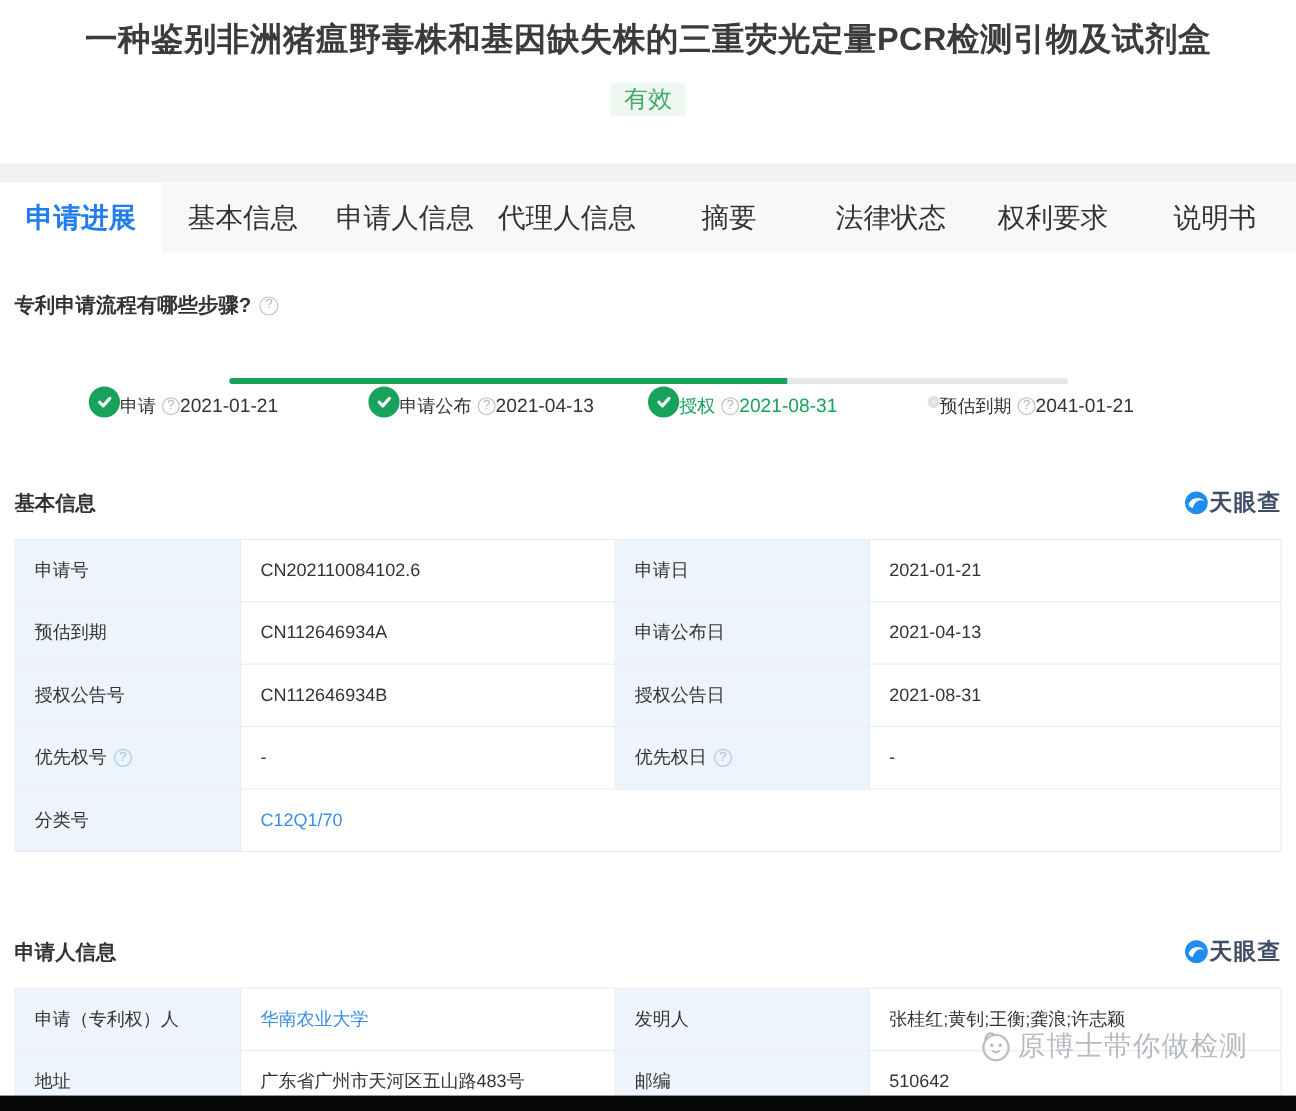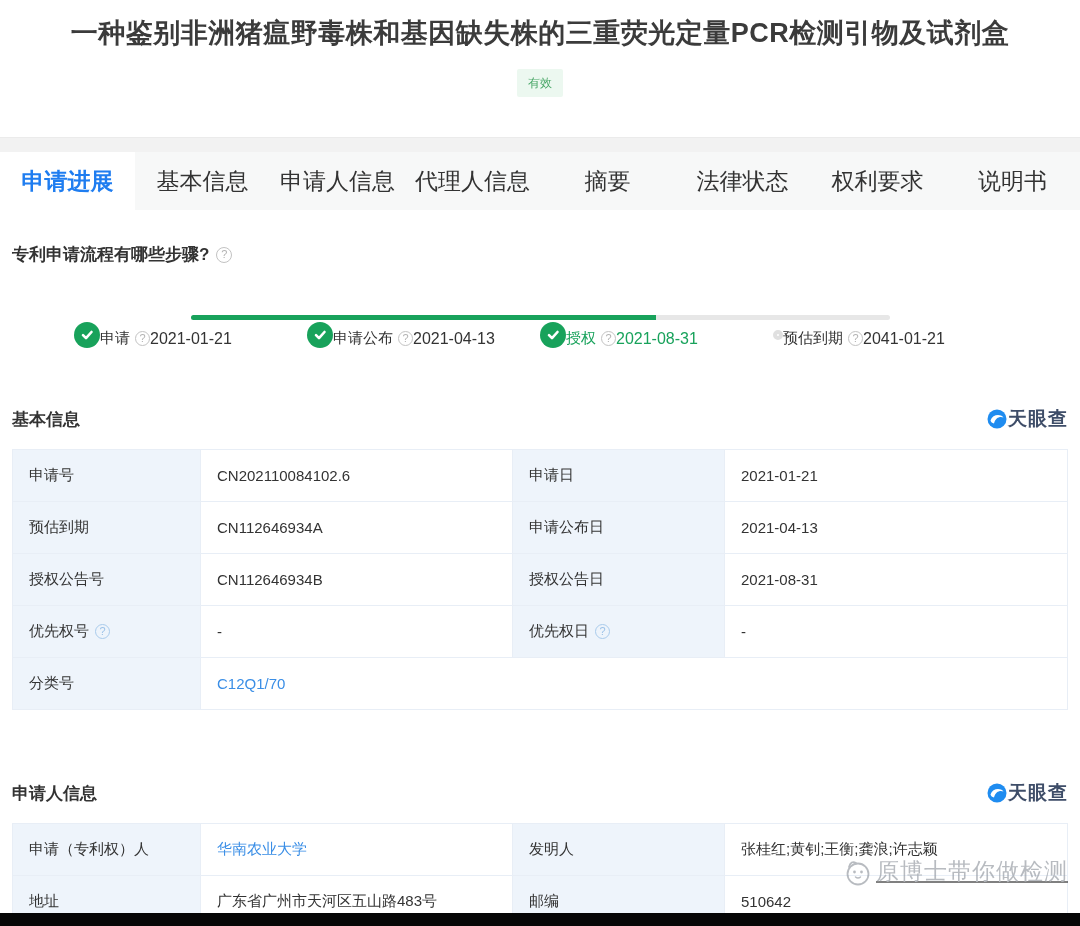--- a/index.html
+++ b/index.html
@@ -11,21 +11,21 @@
   }
   
   .page-title {
     margin:0; padding-top:14px; text-align:center;
     font-size:27px; line-height:38px; font-weight:bold; color:#3b3b3b;
     letter-spacing:0.5px;
   }
   .badge-wrap { text-align:center; margin-top:17px; height:28px; }
   .status-badge {
     display:inline-block; background:#ecf8f0; color:#4aa768;
-    font-size:12px; line-height:28px; padding:0 11px; border-radius:2px;
+    font-size:20px; line-height:28px; padding:0 11px; border-radius:2px;
   }
   
   .gray-band { margin-top:40px; height:15px; background:#f2f2f2; border-top:1px solid #ebebeb; }
   .tab-bar { display:flex; height:58px; background:#f7f8f8; }
   .tab {
     flex:1 1 0; display:flex; align-items:center; justify-content:center;
     font-size:23px; color:#333; cursor:pointer; white-space:nowrap;
   }
   .tab.active { background:#ffffff; color:#1f7df0; font-weight:bold; }
   
@@ -82,23 +82,23 @@
   .info-table td {
     border:1px solid #e8eef6; padding:16px 16px; height:45px; vertical-align:middle;
     background:#fff; color:#333;margin-top:37px;
   }
   .applicant-table td { height:44px; }
   .info-table td.lbl { background:#eef4fb; }
   .lbl-inner { display:flex; align-items:center; }
   .link { color:#3a8ee6; cursor:pointer; }
   
   .watermark {
-    position:absolute; top:856px; right:12px;
-    display:flex; align-items:center; gap:3px;
-    opacity:0.62; pointer-events:none;text-decoration:underline;
+    position:absolute; top:856px; right:40px;
+    display:flex; align-items:flex-start; gap:3px;
+    opacity:0.62; pointer-events:none;
   }
   .watermark-text { font-size:23px; color:#8d939b; letter-spacing:1px; }
   
   .bottom-bar { position:absolute; left:0; right:0; bottom:0; height:13px; background:#060606; }
 </style>
 </head>
 <body>
 
 <h1 class="page-title">一种鉴别非洲猪瘟野毒株和基因缺失株的三重荧光定量PCR检测引物及试剂盒</h1>
 

